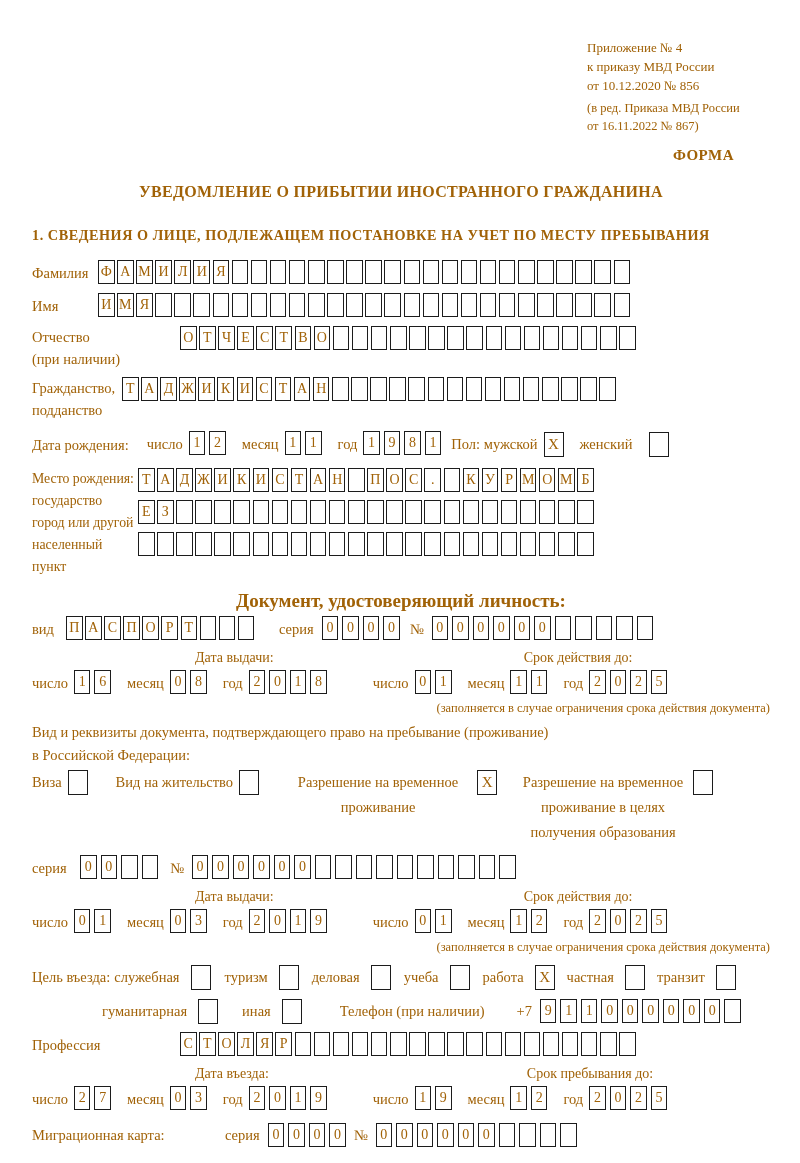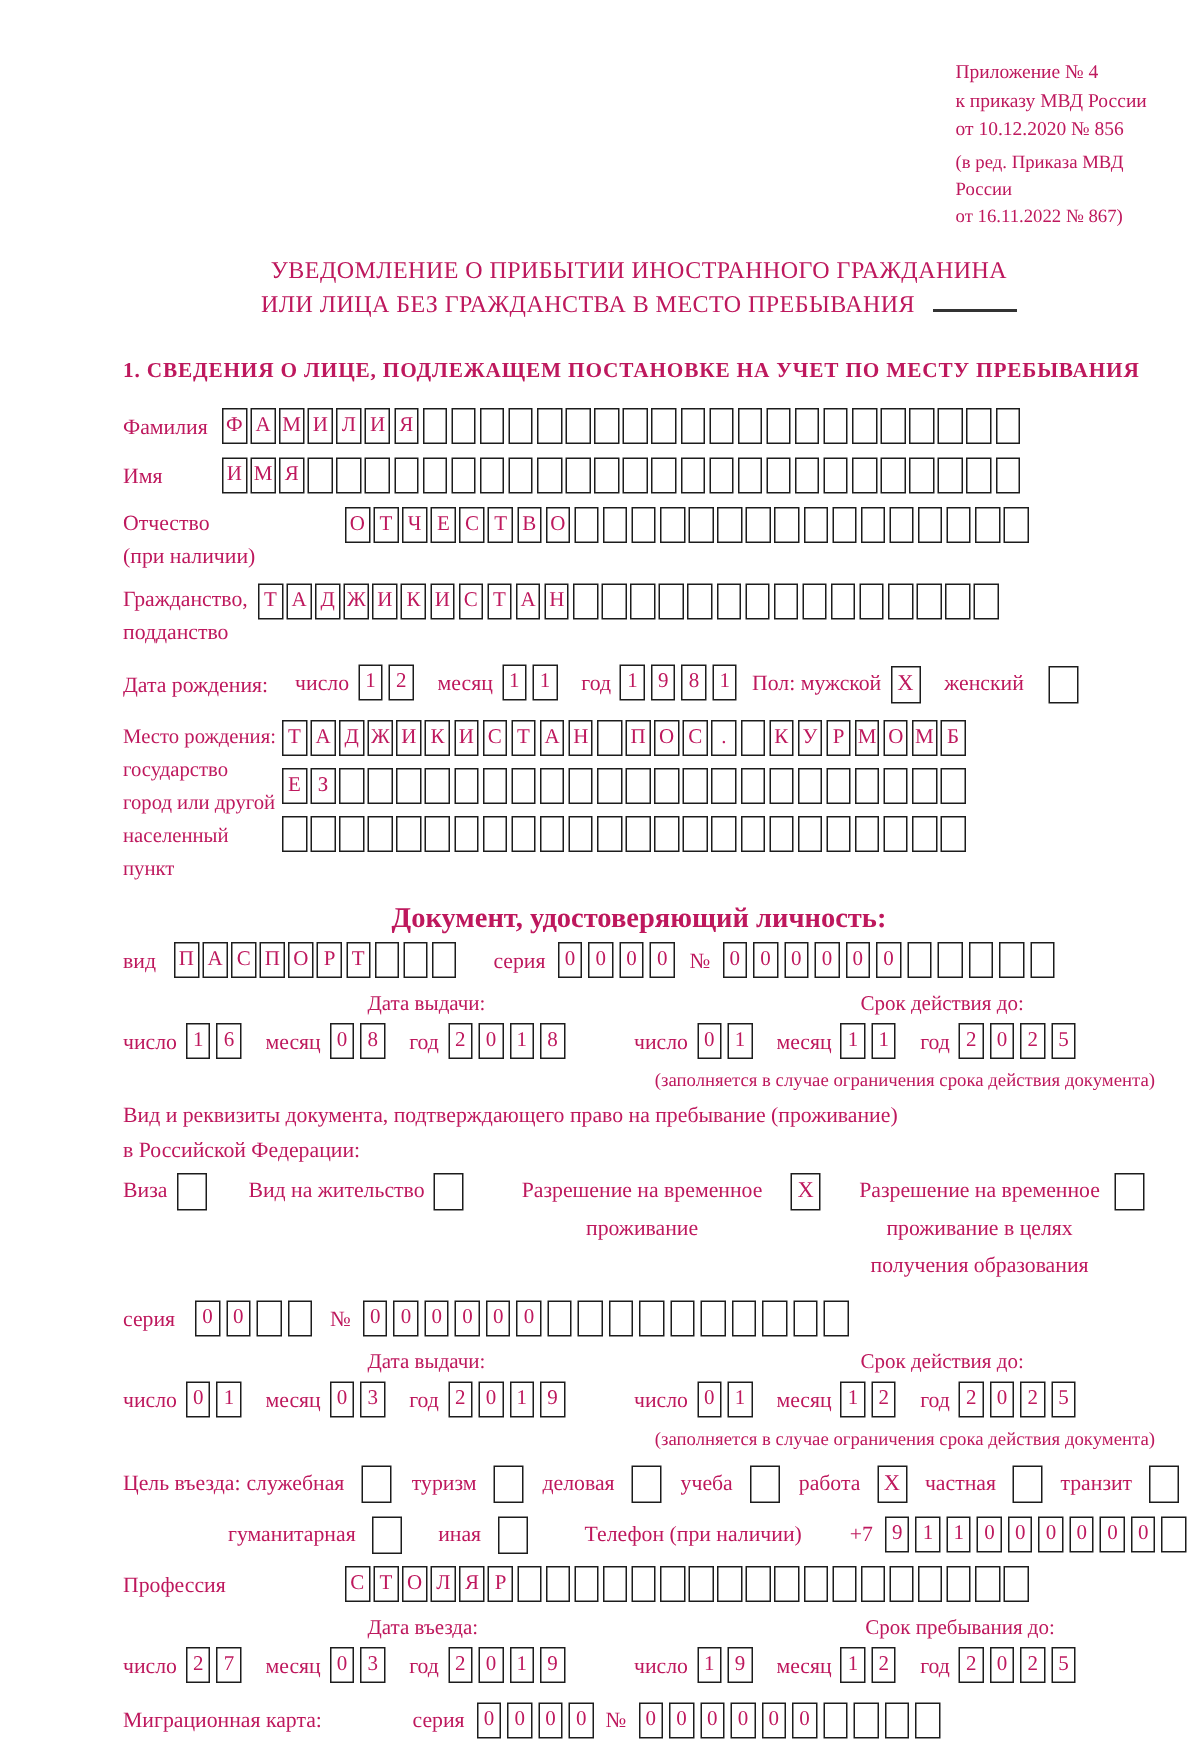--- a/index.html
+++ b/index.html
@@ -1,25 +1,25 @@
 <!DOCTYPE html>
 <html><head>
 <meta charset="utf-8">
 <style>
   * { margin:0; padding:0; box-sizing:border-box; }
   html,body { background:#fff; }
   .page {
-    width:800px; height:1163px; background:#fff; color:#be185d; overflow:hidden;
+    width:800px; height:1163px; background:#fff; color:#a16207; overflow:hidden;
     font-family:"Liberation Serif","DejaVu Serif",serif;
-    padding:38px 30px 16px 82px; position:relative; font-size:14.5px;
+    padding:38px 30px 16px 32px; position:relative; font-size:14.5px;
   }
   .appendix { margin-left:555px; font-size:13px; line-height:19px; }
   .appendix .ed { font-size:12.5px; line-height:18px; margin-top:4px; }
   .forma { text-align:right; font-weight:bold; font-size:15px; margin:12px 36px 0 0; letter-spacing:.5px; }
-  .title { text-align:center; font-weight:normal; font-size:16px; line-height:23px; margin-top:16px; letter-spacing:.3px; }
+  .title { text-align:center; font-weight:bold; font-size:16px; line-height:23px; margin-top:16px; letter-spacing:.3px; }
   .blank { display:inline-block; width:56px; border-bottom:2px solid #333; height:14px; margin-left:12px; }
   .sect { font-weight:bold; font-size:14.2px; margin-top:24px; letter-spacing:.55px; white-space:nowrap; }
   .r { display:flex; align-items:flex-start; margin-top:7px; }
   .lbl { flex:none; line-height:26px; }
   .lblcol { flex:none; display:flex; flex-direction:column; line-height:22px; }
   .boxes { display:inline-flex; flex:none; }
   .cell {
     display:inline-block; width:16.5px; height:24px; border:1.6px solid #1c1c1c;
     margin-right:2.6px; text-align:center; font-size:14px; line-height:21px;
   }
@@ -48,24 +48,24 @@
 
   <div class="appendix">
     <div>Приложение № 4</div>
     <div>к приказу МВД России</div>
     <div>от 10.12.2020 № 856</div>
     <div class="ed">
       <div>(в ред. Приказа МВД России</div>
       <div>от 16.11.2022 № 867)</div>
     </div>
   </div>
+  <div class="forma">ФОРМА</div>
 
   <div class="title">
     <div>УВЕДОМЛЕНИЕ О ПРИБЫТИИ ИНОСТРАННОГО ГРАЖДАНИНА</div>
-    <div><span>ИЛИ ЛИЦА БЕЗ ГРАЖДАНСТВА В МЕСТО ПРЕБЫВАНИЯ</span><span class="blank"></span></div>
   </div>
 
   <div class="sect">1. СВЕДЕНИЯ О ЛИЦЕ, ПОДЛЕЖАЩЕМ ПОСТАНОВКЕ НА УЧЕТ ПО МЕСТУ ПРЕБЫВАНИЯ</div>
 
   <div class="r" style="margin-top:16px">
     <span class="lbl" style="width:66px">Фамилия</span>
     <span class="boxes">
         <span class="cell">Ф</span>
         <span class="cell">А</span>
         <span class="cell">М</span>

